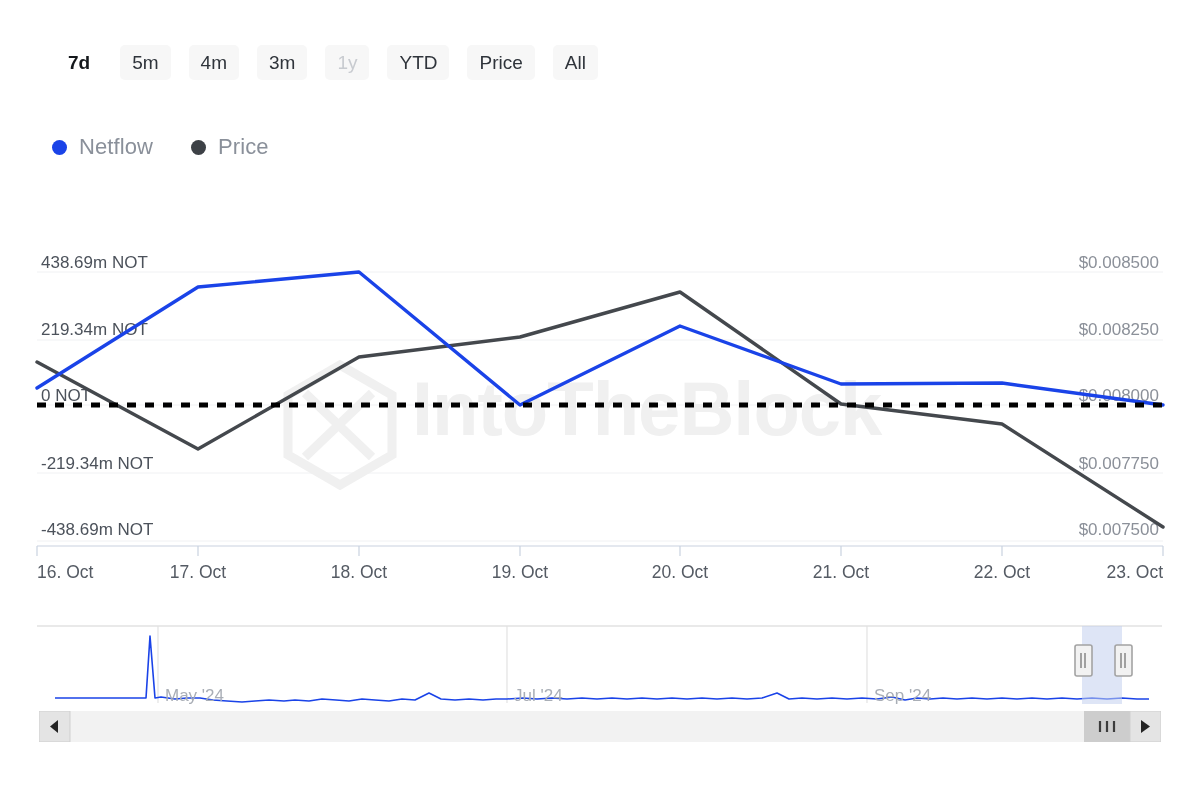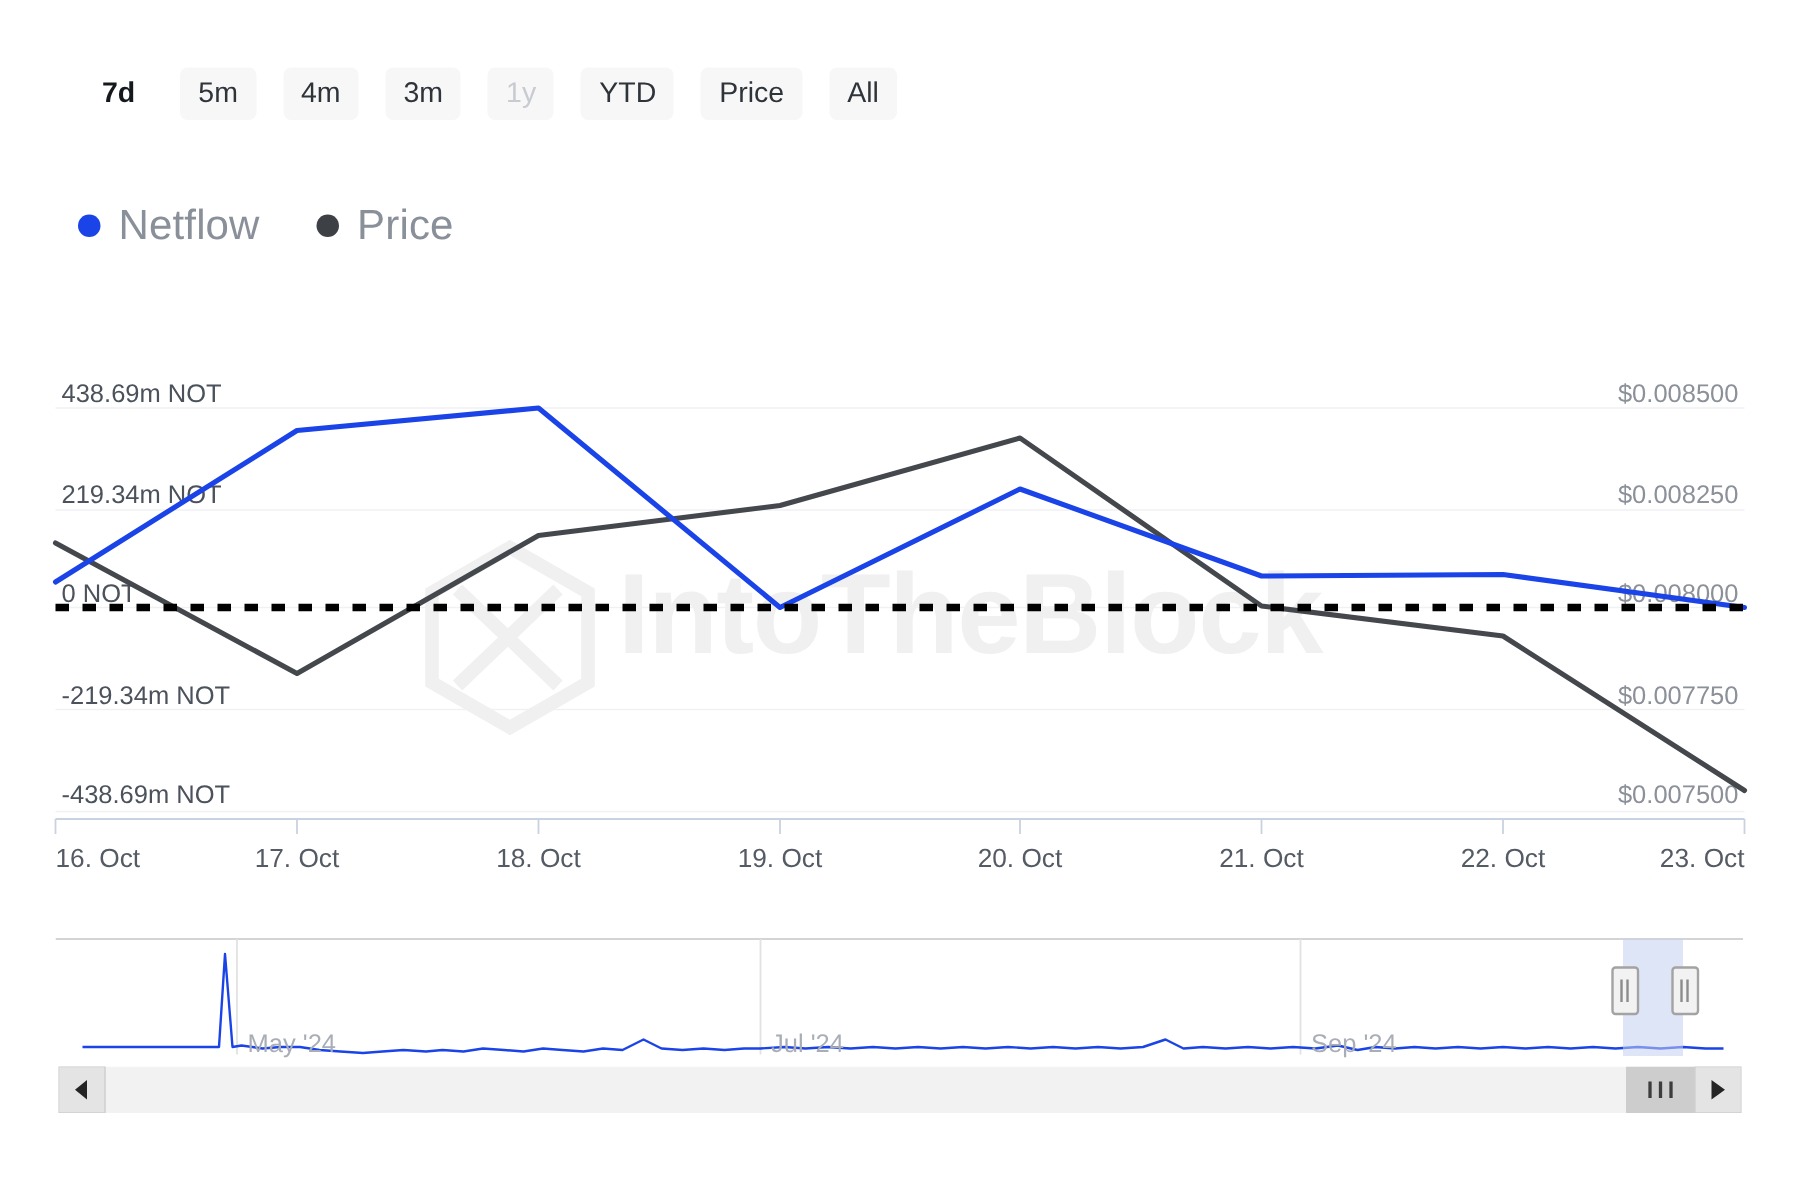--- a/index.html
+++ b/index.html
@@ -63,21 +63,21 @@
     gap: 12px;
     cursor: pointer;
   }
   .legend-dot {
     width: 15px;
     height: 15px;
     border-radius: 50%;
     display: block;
   }
   .legend-label {
-    font-size: 28px;
+    font-size: 22px;
     color: #8a909a;
     letter-spacing: .1px;
   }
 
   
   #chart-area {
     position: absolute;
     left: 0;
     top: 0;
     width: 1200px;

